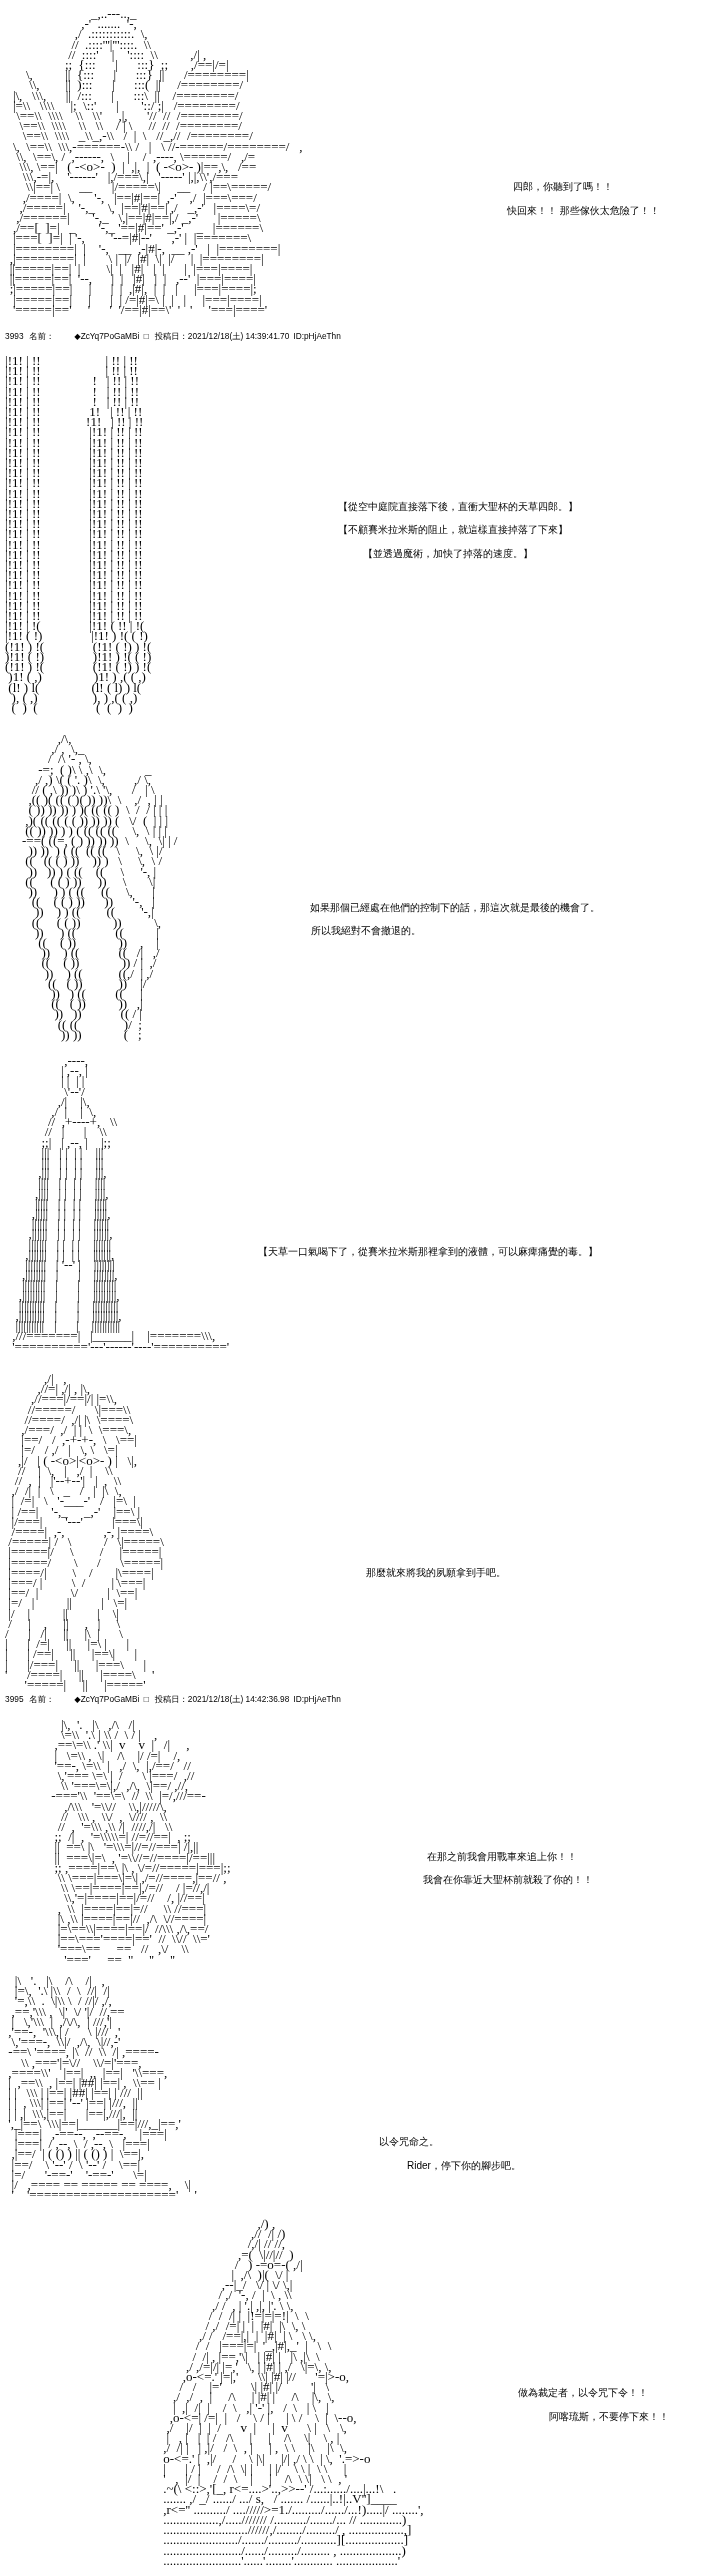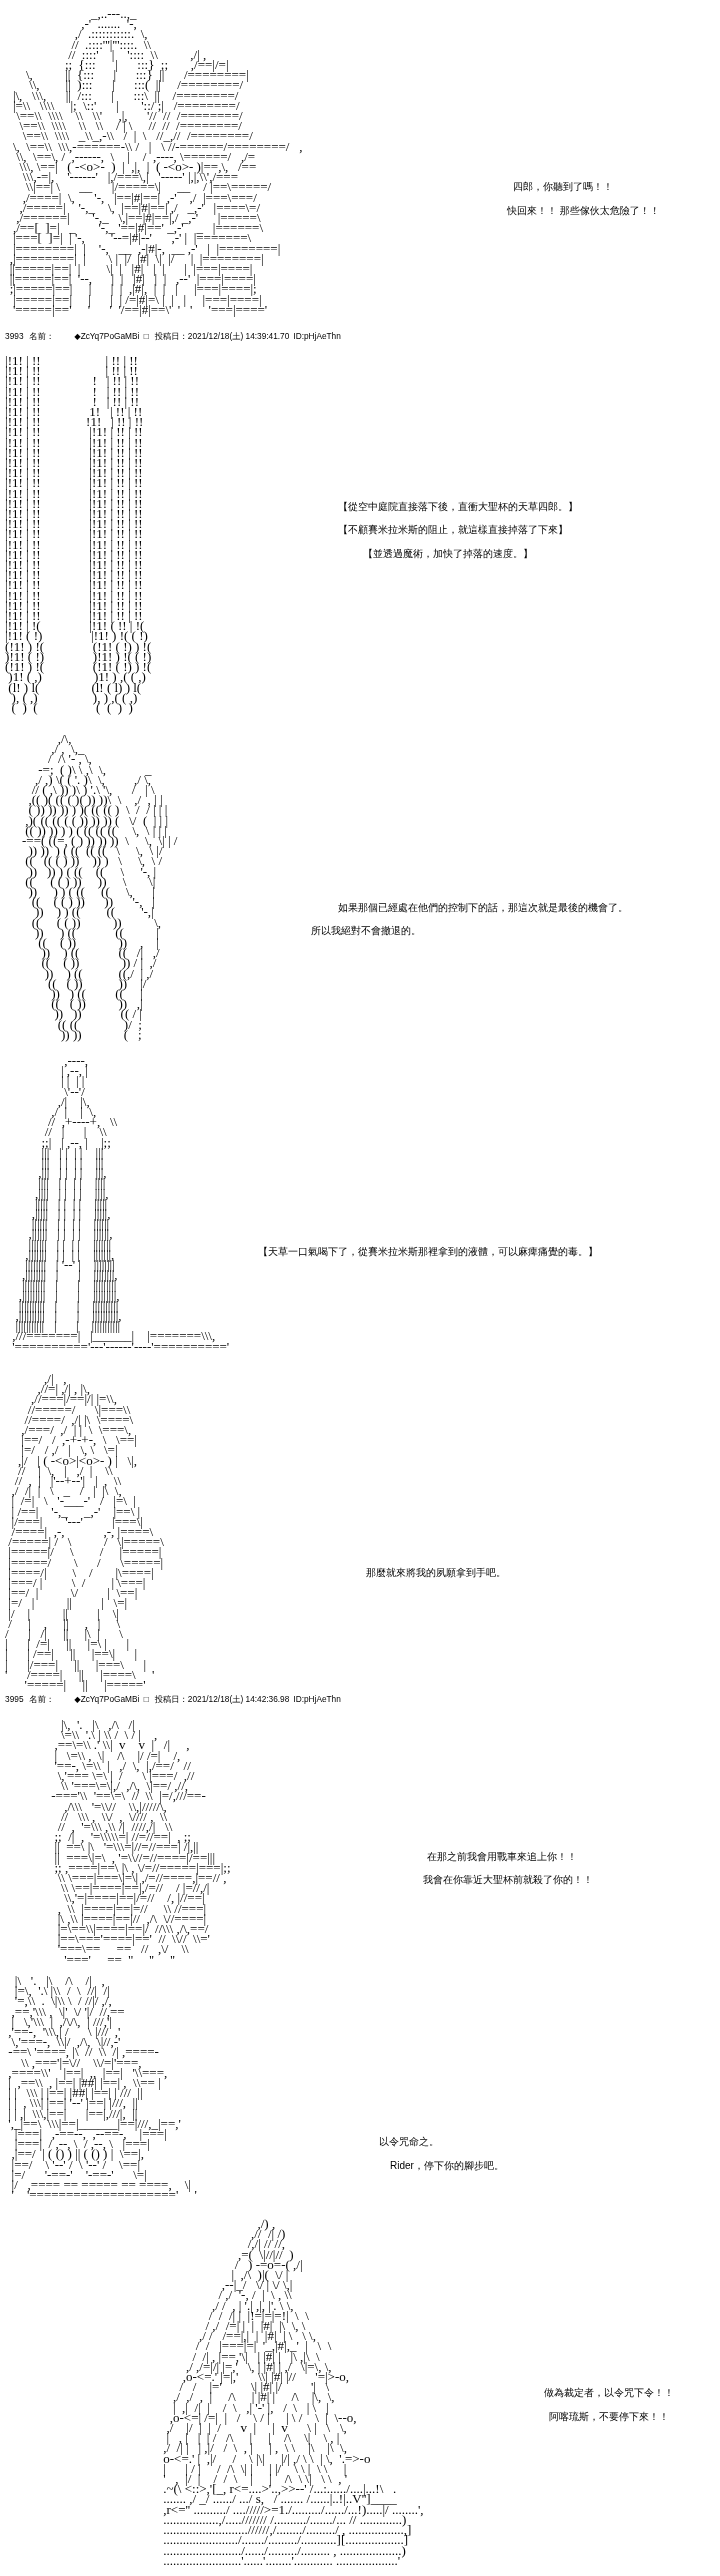--- a/index.html
+++ b/index.html
@@ -146,21 +146,21 @@
           ))    ) ((            ((   /|   ,/
           ((    ( ))             )) / |  ,/
            ))    ) ((           ((,/  | ,/
             ((   ( ))           ))    |/
              ))   ) ((         ((     |
              ((   ( ))          ))   ,|
               ))   ))            (( / |
                (( ((              )/  ;
                 )) ))             (   ;</pre>
 
-<div class="dialogue" style="left:310px; top:902px;margin-left:28px;">如果那個已經處在他們的控制下的話，那這次就是最後的機會了。</div>
+<div class="dialogue" style="left:310px; top:902px;">如果那個已經處在他們的控制下的話，那這次就是最後的機會了。</div>
 <div class="dialogue" style="left:311px; top:925px;">所以我絕對不會撤退的。</div>
 
 <pre class="aa" style="left:9px; top:1056px;">                 ,----,
                 | ,--, |
                 | |  | |
                  \'--'/
                ,/|    |\,
              ,/  |    |  \,
             //  ,+----+,   \\
            //   |      |    \\
@@ -271,21 +271,21 @@
  ',_|==\  \\\|==|______|==|///,_|==,'
    |===|   ,-==--,  ,--==-,    |===|
    |===|  / ,--, \  / ,--, \   |===|
   ,|==/  | ( () ) || ( () ) |  \==|,
   |==/    \ '--' /  \ '--' /    \==|
   |=/      '-==-'    '-==-'      \=|
   |/   ,==== == ===== == ====,    \|
   '    '===================='     '</pre>
 
 <div class="dialogue" style="left:379px; top:2136px;">以令咒命之。</div>
-<div class="dialogue" style="left:384px; top:2160px;padding-left:6px;">Rider，停下你的腳步吧。</div>
+<div class="dialogue" style="left:401px; top:2160px;padding-left:6px;">Rider，停下你的腳步吧。</div>
 
 <pre class="aa" style="left:160px; top:2219px;">                              ,/) ,
                             ,//  /| /)
                            /,/| // //,
                         ,=(  \|//|//  )
                        /   ) -=o=-( ,/|
                       |  ,/\  )|(  \/ |
                    ,--|_/   \/ | \/ \,|
                   / ,/  '-, /  |  \ , \\
                 ,/ /  , | '.| ,|, |'. \ \,
@@ -308,15 +308,15 @@
  '   ,  |/  |    /  /  \    |     |    /\  \ \|   \ \  , '
  .~(\ &lt;::&gt;,'[_, r&lt;=....&gt;'..,&gt;&gt;--' /...:....../....|...!\   .
  ....... ,/ _/ ....../ .../ s,   / ....... /......|..!|..V'']____
  ,r&lt;='' ........../ ..../////&gt;=1./........./....../...!).....|/ ........',
  .................,/...../////// /........../......./... // .............)
  ..........................//////,/......../........./ , .................,]
  ......................./......./........./...........][..................]
  ......................../....../........./......... , ...................)
  ........................'......'........'............ ...................'</pre>
 
-<div class="dialogue" style="left:544px; top:2387px;">做為裁定者，以令咒下令！！</div>
+<div class="dialogue" style="left:518px; top:2387px;">做為裁定者，以令咒下令！！</div>
 <div class="dialogue" style="left:549px; top:2411px;">阿喀琉斯，不要停下來！！</div>
 
 
 </body></html>

